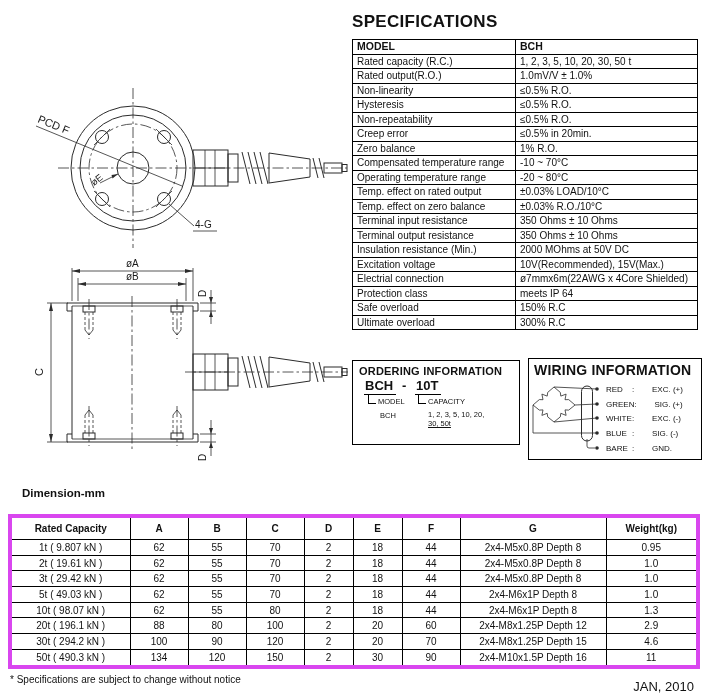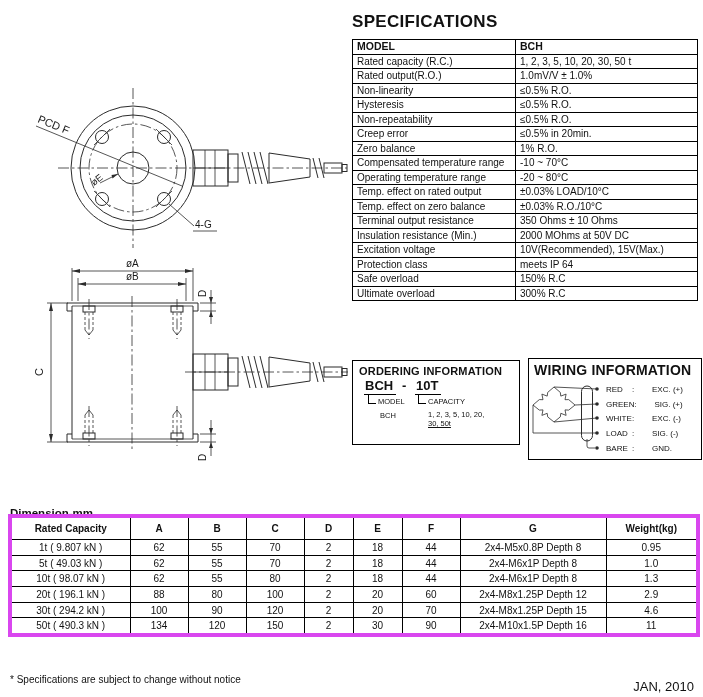--- a/index.html
+++ b/index.html
@@ -33,21 +33,21 @@
   #ordering .u{border-bottom:1px solid #000;padding:0 3px 1px 1px;display:inline-block;}
   .lshape{position:absolute;width:7px;height:9px;border-left:1px solid #000;border-bottom:1px solid #000;}
   #ordering .sm{position:absolute;font-size:7.5px;line-height:8.5px;white-space:nowrap;}
   
   #wiring{left:528px;top:358px;width:172px;height:100px;border:1.5px solid #000;}
   #wiring .ttl{position:absolute;left:5px;top:3px;font-size:14px;font-weight:bold;letter-spacing:.2px;}
   .wire-row{position:absolute;left:77px;display:flex;font-size:8px;line-height:9px;white-space:nowrap;}
   .wire-row .c{flex:0 0 26px;}
   .wire-row .s{flex:0 0 20px;}
   
-  #dim-title{left:10px;top:487px;font-size:11.5px;font-weight:bold;margin-top:20px;}
+  #dim-title{left:22px;top:487px;font-size:11.5px;font-weight:bold;}
   #dim-wrap{left:8px;top:514px;}
   .dim-table{border:4px solid #d946ef;table-layout:fixed;width:688px;}
   .dim-table th{border:1px solid #000;font-size:10px;font-weight:bold;height:21px;padding:0;text-align:center;}
   .dim-table td{border:1px solid #000;font-size:10px;height:14.7px;padding:0;text-align:center;white-space:nowrap;}
   
   #foot-note{left:10px;top:674px;font-size:10px;}
   #foot-date{right:9px;top:679px;font-size:13px;}
 </style>
 </head>
 <body>
@@ -267,36 +267,44 @@
         <tr>
           <td>Temp. effect on rated output</td>
           <td>±0.03% LOAD/10°C</td>
         </tr>
 
         <tr>
           <td>Temp. effect on zero balance</td>
           <td>±0.03% R.O./10°C</td>
         </tr>
 
+        <tr>
+          <td>Terminal input resistance</td>
+          <td>350 Ohms ± 10 Ohms</td>
+        </tr>
 
         <tr>
           <td>Terminal output resistance</td>
           <td>350 Ohms ± 10 Ohms</td>
         </tr>
 
         <tr>
           <td>Insulation resistance (Min.)</td>
           <td>2000 MOhms at 50V DC</td>
         </tr>
 
         <tr>
           <td>Excitation voltage</td>
           <td>10V(Recommended), 15V(Max.)</td>
         </tr>
 
+        <tr>
+          <td>Electrial connection</td>
+          <td>ø7mmx6m(22AWG x 4Core Shielded)</td>
+        </tr>
 
         <tr>
           <td>Protection class</td>
           <td>meets IP 64</td>
         </tr>
 
         <tr>
           <td>Safe overload</td>
           <td>150% R.C</td>
         </tr>
@@ -360,21 +368,21 @@
       <span class="f">SIG. (+)</span>
     </div>
 
     <div class="wire-row" style="top: 55.4px;">
       <span class="c">WHITE</span>
       <span class="s">:</span>
       <span class="f">EXC. (-)</span>
     </div>
 
     <div class="wire-row" style="top: 70.1px;">
-      <span class="c">LOAD</span>
+      <span class="c">BLUE</span>
       <span class="s">:</span>
       <span class="f">SIG. (-)</span>
     </div>
 
     <div class="wire-row" style="top: 84.8px;">
       <span class="c">BARE</span>
       <span class="s">:</span>
       <span class="f">GND.</span>
     </div>
 
@@ -424,21 +432,43 @@
           <td>62</td>
           <td>55</td>
           <td>70</td>
           <td>2</td>
           <td>18</td>
           <td>44</td>
           <td>2x4-M5x0.8P Depth 8</td>
           <td>0.95</td>
         </tr>
 
-
+        <tr>
+          <td>2t ( 19.61 kN )</td>
+          <td>62</td>
+          <td>55</td>
+          <td>70</td>
+          <td>2</td>
+          <td>18</td>
+          <td>44</td>
+          <td>2x4-M5x0.8P Depth 8</td>
+          <td>1.0</td>
+        </tr>
+
+        <tr>
+          <td>3t ( 29.42 kN )</td>
+          <td>62</td>
+          <td>55</td>
+          <td>70</td>
+          <td>2</td>
+          <td>18</td>
+          <td>44</td>
+          <td>2x4-M5x0.8P Depth 8</td>
+          <td>1.0</td>
+        </tr>
 
         <tr>
           <td>5t ( 49.03 kN )</td>
           <td>62</td>
           <td>55</td>
           <td>70</td>
           <td>2</td>
           <td>18</td>
           <td>44</td>
           <td>2x4-M6x1P Depth 8</td>

